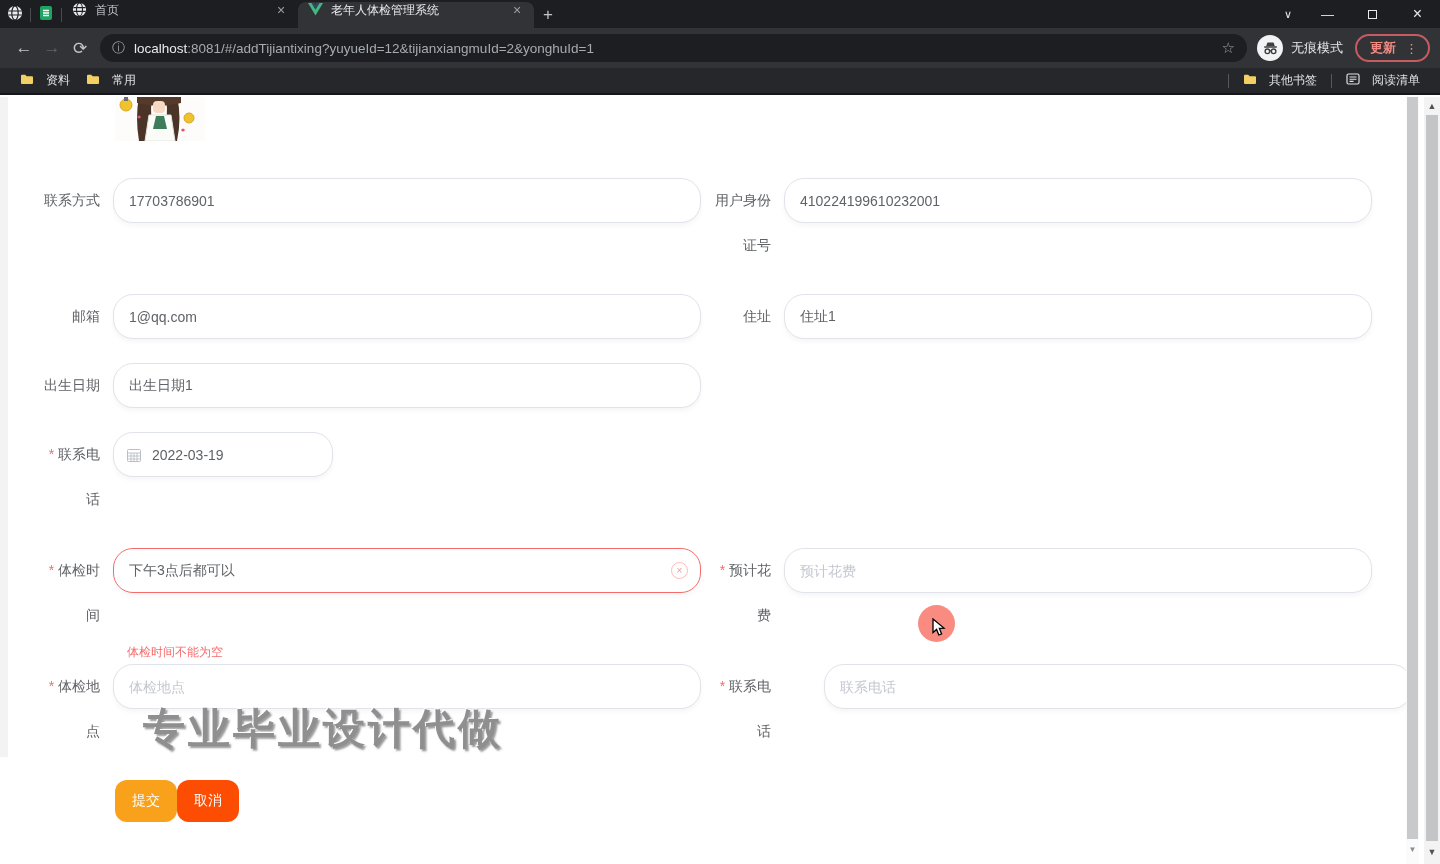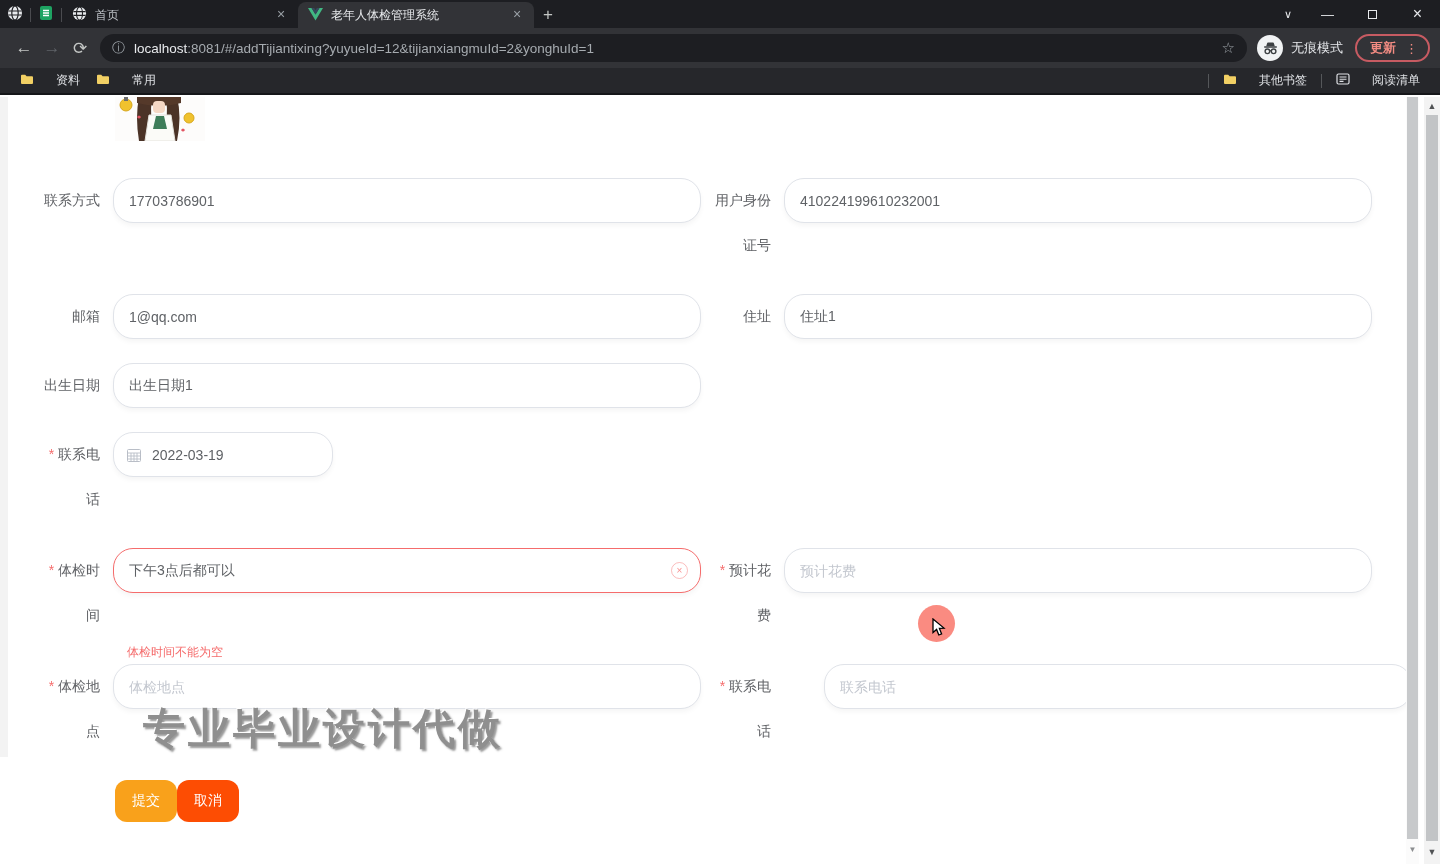--- a/index.html
+++ b/index.html
@@ -4,21 +4,21 @@
 <style>
   * { margin:0; padding:0; box-sizing:border-box; }
   html,body { width:1440px; height:864px; overflow:hidden;
     font-family:"Liberation Sans","DejaVu Sans",sans-serif; background:#fff; }
 
   
   .tabstrip { position:absolute; left:0; top:0; width:1440px; height:28px;
     background:#1d1e22; display:flex; align-items:flex-end; }
   .pinned-tab { width:30px; height:26px; display:flex; align-items:center; justify-content:center; }
   .tab-sep { width:1px; height:14px; background:#4a4b4f; margin-bottom:6px; }
-  .tab { height:26px; width:236px; display:flex; align-items:center; padding:0 8px 0 10px;
+  .tab { height:26px; width:236px; display:flex; align-items:flex-start; padding:0 8px 0 10px;
     color:#bdc1c6; font-size:12px; }
   .tab.active { background:#323337; border-radius:8px 8px 0 0; color:#e8eaed; }
   .tab .tab-title { flex:1; margin-left:8px; white-space:nowrap; overflow:hidden; }
   .tab-close { color:#9aa0a6; font-size:14px; width:18px; height:18px; line-height:17px;
     text-align:center; border-radius:50%; }
   .newtab { color:#c4c7c5; font-size:17px; width:28px; height:26px; line-height:25px;
     text-align:center; }
   .winctl-area { margin-left:auto; display:flex; align-items:center; height:28px; }
   .tab-search { color:#e8eaed; font-size:11px; width:34px; text-align:center; }
   .winbtn { width:45px; height:28px; display:flex; align-items:center; justify-content:center;
@@ -40,21 +40,21 @@
     display:flex; align-items:center; justify-content:center; margin-right:8px; }
   .incog-label { color:#e8eaed; font-size:13px; margin-right:12px; white-space:nowrap; }
   .update-pill { height:28px; border:2px solid #c75b62; border-radius:15px; display:flex;
     align-items:center; padding:0 9px 0 13px; }
   .update-pill .upd-txt { color:#f28b82; font-size:13px; font-weight:bold; }
   .update-pill .upd-more { color:#f28b82; font-size:13px; margin-left:9px; letter-spacing:1px; }
 
   .bookmarks { position:absolute; left:0; top:68px; width:1440px; height:27px;
     background:#26272b; display:flex; align-items:center; padding:0 12px;
     border-bottom:2px solid #151619; }
-  .bm-item { display:flex; align-items:center; gap:22px; color:#dfe1e5; font-size:12px;
+  .bm-item { display:flex; align-items:center; gap:12px; color:#dfe1e5; font-size:12px;
     padding:3px 8px; border-radius:4px; white-space:nowrap; }
   .bm-right { margin-left:auto; display:flex; align-items:center; }
   .bm-sep { width:1px; height:14px; background:#55575a; margin:0 6px; }
 
   
   .content { position:absolute; left:0; top:97px; width:1440px; height:767px; background:#fff; }
   .left-edge { position:absolute; left:0; top:0; width:8px; height:660px; background:#f3f3f3; }
 
   .avatar { position:absolute; left:115px; top:0; width:90px; height:44px; overflow:hidden; }
 

